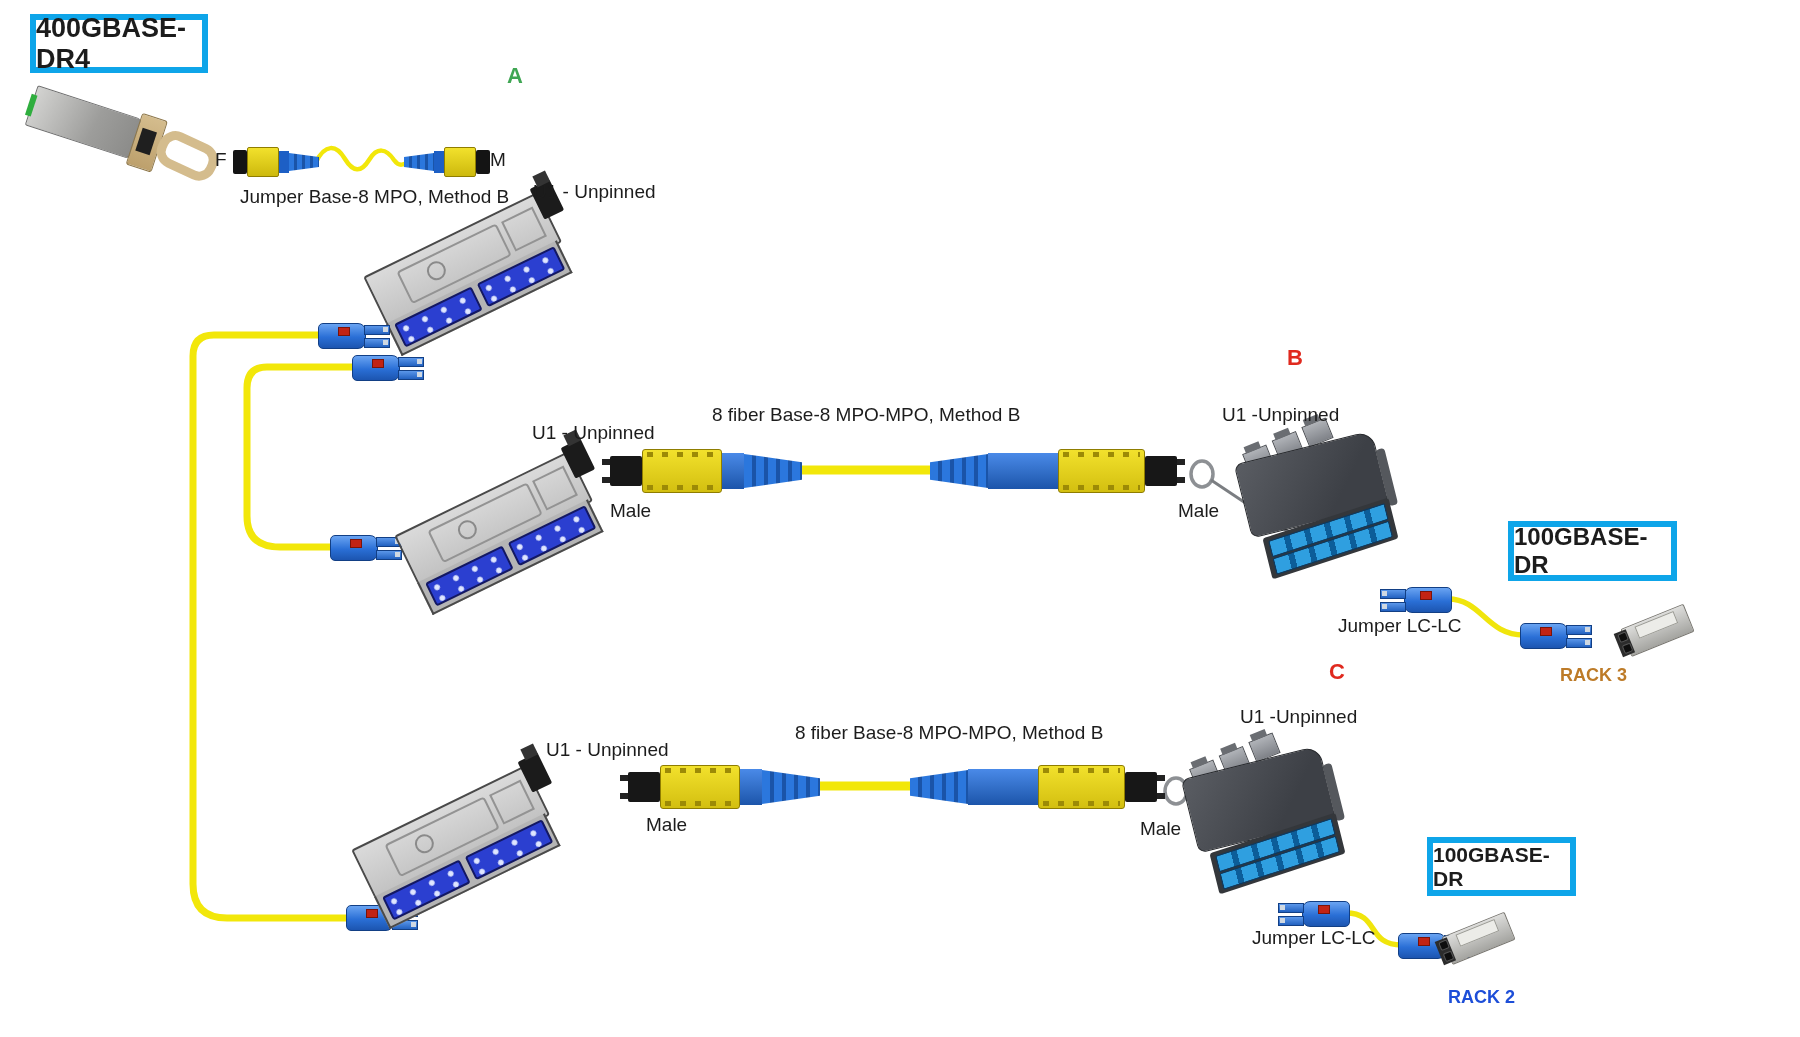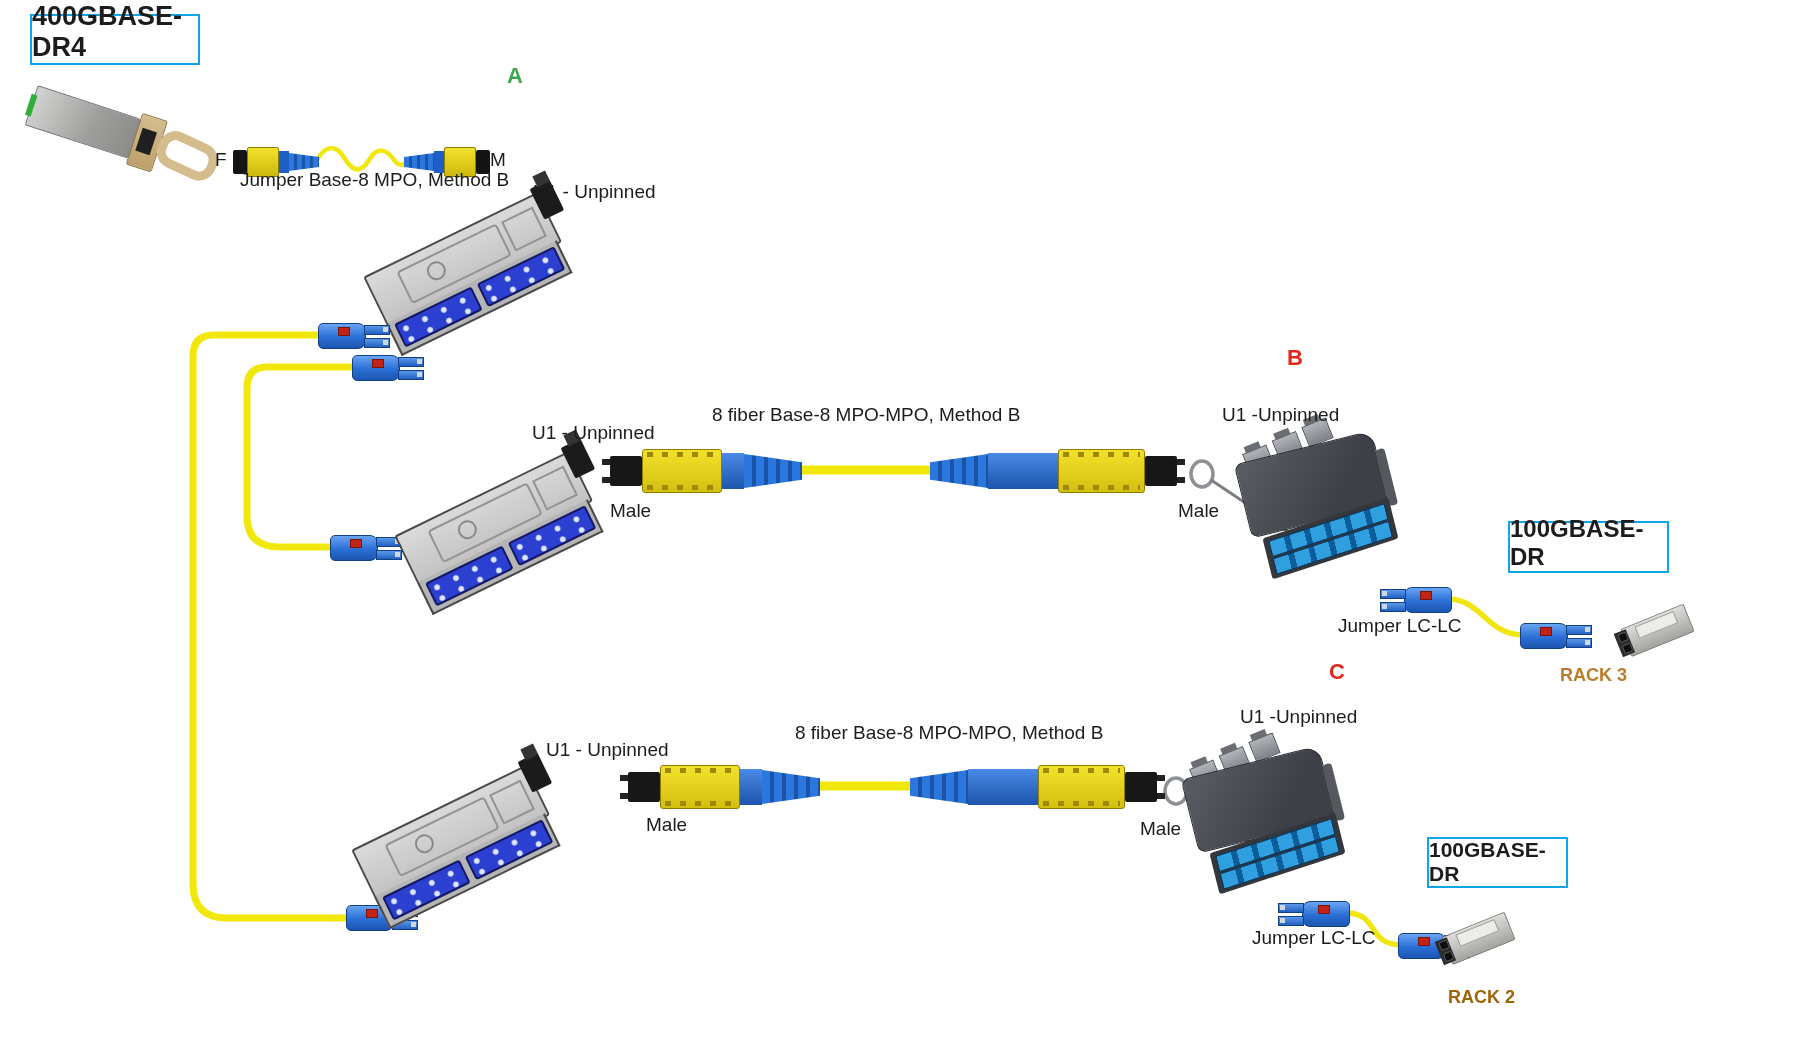--- a/index.html
+++ b/index.html
@@ -2,22 +2,22 @@
 <html><head>
 <meta charset="utf-8">
 <style>
   html,body { margin:0; padding:0; background:#ffffff; }
   .canvas { position:relative; width:1800px; height:1037px; background:#ffffff; overflow:hidden;
             font-family:"Liberation Sans", sans-serif; color:#1c1c1c; }
   .wires { position:absolute; left:0; top:0; width:1800px; height:1037px; z-index:1; }
 
   .lbl { position:absolute; z-index:3; font-size:19px; white-space:nowrap; }
   .lbl.point { font-size:22px; font-weight:600; }
-  .titlebox { position:absolute; z-index:3; background:#fff; border:2px solid #0ea5e9;
-              display:flex; align-items:flex-end; justify-content:center; font-weight:600; }
+  .titlebox { position:absolute; z-index:3; background:#fff; border:6px solid #0ea5e9;
+              display:flex; align-items:center; justify-content:center; font-weight:600; }
 
   
   .mpoS { position:absolute; display:flex; align-items:center; z-index:2; }
   .mpoS .tip { width:14px; height:24px; background:#141414; border-radius:2px; }
   .mpoS .ybody { width:30px; height:28px; background:linear-gradient(#f2e12c,#cdb90d);
                  border:1px solid #8f7d00; border-radius:2px; }
   .mpoS .collar { width:10px; height:22px; background:#1d5fc5; }
   .mpoS .boot { width:30px; height:18px;
                 background:repeating-linear-gradient(90deg,#2b77dd 0 5px,#1a54a8 5px 8px);
                 clip-path:polygon(0 0,100% 22%,100% 78%,0 100%); }
@@ -154,21 +154,21 @@
     <div class="collar"></div>
     <div class="boot"></div>
   </div>
   <div class="mpoS rev" style="left:404px; top:147px;">
     <div class="tip"></div>
     <div class="ybody"></div>
     <div class="collar"></div>
     <div class="boot"></div>
   </div>
   <div class="lbl" style="left:490px; top:149px;">M</div>
-  <div class="lbl" style="left:240px; top:169px;">Jumper Base-8 MPO, Method B</div>
+  <div class="lbl" style="left:240px; top:186px;">Jumper Base-8 MPO, Method B</div>
   <div class="lbl point" style="left:507px; top:63px; color:#3fa653;">A</div>
 
   <div class="lbl" style="left:533px; top:181px;">U1 - Unpinned</div>
   <div class="cassette" style="left:375px; top:228px;">
     <div class="cas-top">
         <i class="e1"></i>
         <i class="e2"></i>
         <i class="e3"></i>
       </div>
     <div class="cas-front">
@@ -352,15 +352,15 @@
       <div class="p1"></div>
       <div class="p2"></div>
   </div>
   <div class="lbl" style="left:1252px; top:927px;">Jumper LC-LC</div>
 
   <div class="sfp" style="left:1437px; top:910px;">
     <div class="sfp-body"></div>
     <div class="sfp-label"></div>
     <div class="sfp-port"></div>
   </div>
-  <div class="lbl" style="left:1448px; top:987px; font-size:18px; font-weight:700; color:#a16207;">RACK 2</div>
+  <div class="lbl" style="left:1448px; top:987px; font-size:18px; font-weight:700; color:#1d4ed8;">RACK 2</div>
 
 </div>
 
 </body></html>

